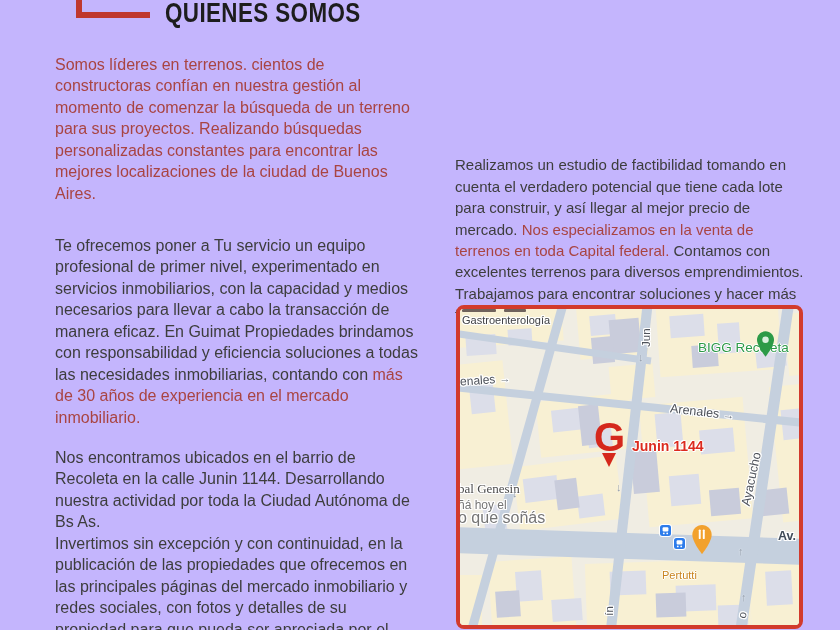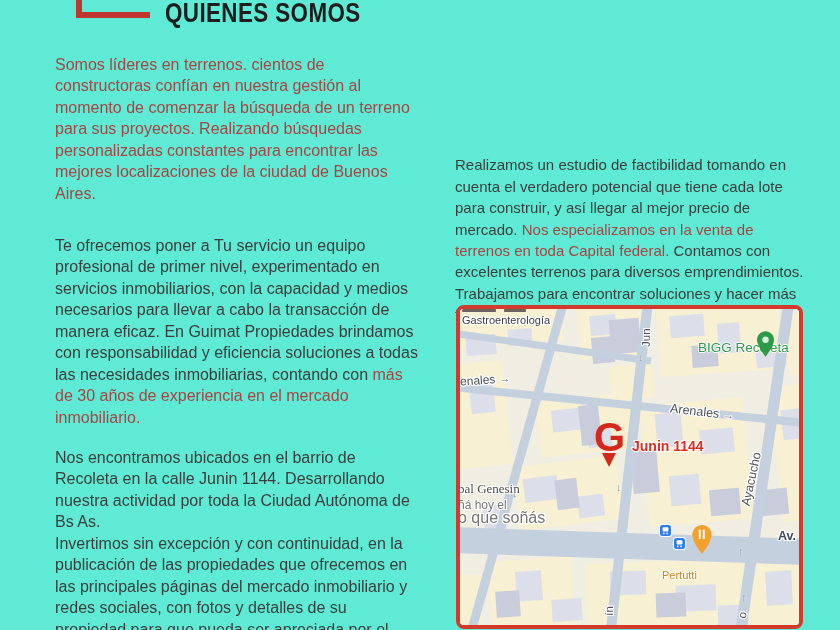--- a/index.html
+++ b/index.html
@@ -1,16 +1,16 @@
 <!DOCTYPE html>
 <html><head>
 <meta charset="utf-8">
 <style>
   html,body{margin:0;padding:0;background:#ffffff;}
-  .screen{position:relative;width:840px;height:630px;overflow:hidden;background:#5eead4;
+  .screen{position:relative;width:840px;height:630px;overflow:hidden;background:#c4b5fd;
           font-family:"Liberation Sans", sans-serif;}
   
   .logo-frag{position:absolute;left:76px;top:0;width:74px;height:18px;}
   .logo-frag .vbar{position:absolute;left:0;top:0;width:6px;height:18px;background:#bf372e;}
   .logo-frag .hbar{position:absolute;left:0;top:12px;width:74px;height:6px;background:#bf372e;}
   .page-heading{position:absolute;left:165px;top:-3px;margin:0;font-size:28px;font-weight:bold;
                 color:#1d1d1d;white-space:nowrap;transform:scaleX(.8);transform-origin:left top;
                 letter-spacing:.5px;}
   
   .para{position:absolute;white-space:pre-line;}

